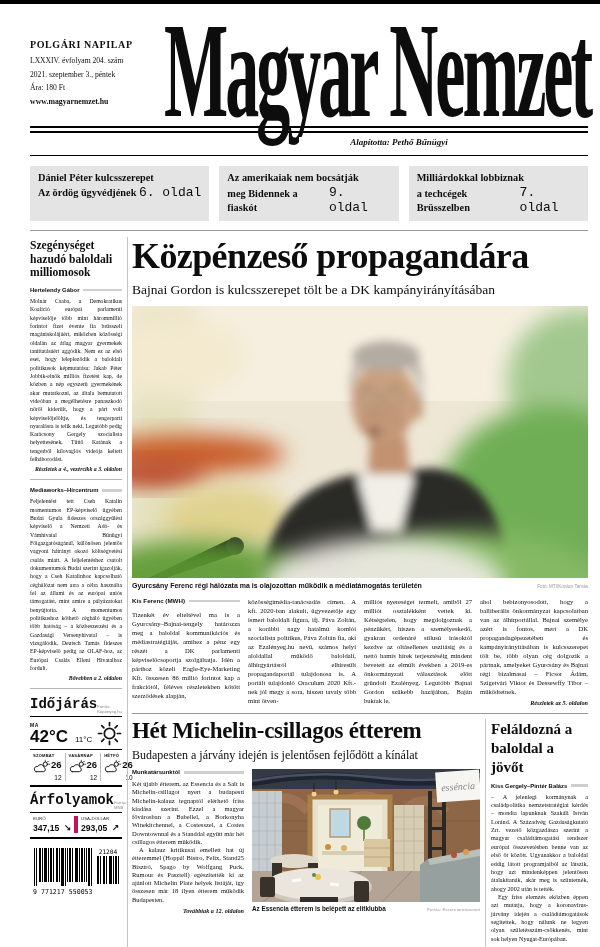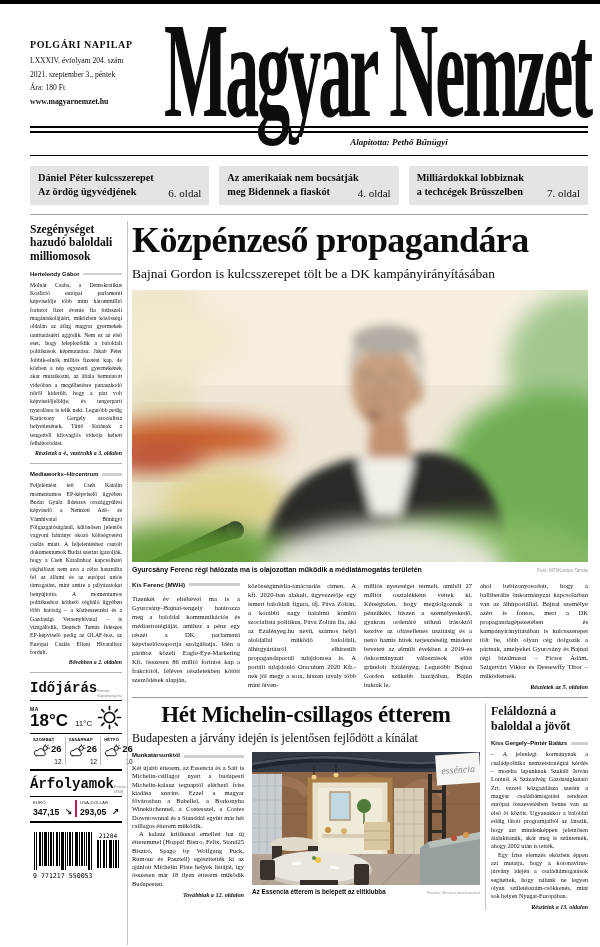--- a/index.html
+++ b/index.html
@@ -28,21 +28,21 @@
   .founder { position:absolute; top:133px; left:180px; right:0; text-align:center;
     font-size:9px; font-weight:bold; font-style:italic; background:#fff; width:200px; margin:0 auto; }
   .mh-bottomrule { position:absolute; left:0; right:0; bottom:0; border-top:1.5px solid #000; }
 
   
   .teasers { display:flex; gap:10px; margin-top:10px; }
   .teaser { flex:1; background:#e4e4e4; padding:5px 8px 6px; }
   .t1 { font-weight:bold; font-size:10.3px; line-height:1.35; display:block; }
   .t-row { display:flex; align-items:flex-end; }
   .t2 { font-weight:bold; font-size:10.3px; line-height:1.35; }
-  .t-page { margin-left:auto; font-size:11px; }
+  .t-page { margin-left:auto; font-size:13px;font-family:Liberation Mono, monospace; }
   .teaser-rule { border-top:1px solid #9a9a9a; margin-top:9px; }
 
   
   .content { display:flex; margin-top:6px; height:724px; overflow:hidden; }
   .rail { width:92px; flex:0 0 92px; }
   .vdiv { width:1px; background:#c4c4c4; margin:0 4px 0 5px; }
   .main { flex:1; min-width:0; }
 
   
   .rail-art { border-bottom:1px solid #b5b5b5; padding-bottom:7px; margin-bottom:7px; }
@@ -65,21 +65,21 @@
   .w-sun { margin-left:auto; }
   .w-days { display:flex; border-bottom:2px solid #000; padding:3px 0 4px; }
   .w-day { flex:1; padding:0 3px; }
   .w-day + .w-day { border-left:1px solid #bbb; }
   .w-dname { font-family:"Liberation Sans",sans-serif; font-weight:bold; font-size:4.1px; letter-spacing:.2px; margin-bottom:2px; }
   .w-drow { display:flex; align-items:flex-start; }
   .w-dhigh { font-family:"Liberation Sans",sans-serif; font-weight:bold; font-size:9.5px; line-height:1; margin-left:1px; }
   .w-dlow { font-family:"Liberation Sans",sans-serif; font-size:6.5px; text-align:right; margin-top:1px; }
   .rates-row { display:flex; padding:3px 0 4px; border-bottom:2px solid #000; }
   .rate { flex:1; padding:0 3px; }
-  .rate + .rate { border-left:2px solid #be185d; }
+  .rate + .rate { border-left:4px solid #be185d; }
   .r-label { font-family:"Liberation Sans",sans-serif; font-size:4.4px; color:#333; margin-bottom:2px; }
   .r-val-row { display:flex; align-items:center; }
   .r-val { font-family:"Liberation Sans",sans-serif; font-weight:bold; font-size:8.6px; }
   .r-arrow { margin-left:auto; font-family:"DejaVu Sans",sans-serif; font-weight:bold; font-size:9px; line-height:1; }
   .barcode { margin-top:7px; }
   .bc-ean { font-family:"DejaVu Sans Mono",monospace; }
 
   
   .lead-h { font-size:36px; line-height:1.02; font-weight:700; letter-spacing:-.6px; margin:1px 0 7px; }
   .lead-sub { font-size:13.5px; margin-bottom:8px; }
@@ -91,33 +91,33 @@
   .lcol { flex:1; min-width:0; font-size:6.6px; line-height:1.37; text-align:justify; }
   .lcol .byline { font-size:6.2px; margin-bottom:5px; }
   .lcol .more { font-size:6.2px; }
   .main-rule { border-top:1px solid #999; margin:6px 0 5px; }
 
   
   .bottom { display:flex; }
   .michelin { width:348px; flex:0 0 348px; }
   .vdiv2 { width:1px; background:#c4c4c4; margin:0 5px; }
   .family { flex:1; min-width:0; }
-  .m-h { font-size:23px; line-height:1.05; margin-bottom:4px; letter-spacing:-.3px;text-align:center; }
+  .m-h { font-size:23px; line-height:1.05; margin-bottom:4px; letter-spacing:-.3px; }
   .m-sub { font-size:12px; margin-bottom:6px; }
   .m-row { display:flex; gap:8px; }
   .m-text { width:112px; flex:0 0 112px; font-size:6.5px; line-height:1.27; text-align:justify; }
   .m-text .byline { font-size:6px; margin-bottom:4px; }
   .m-text .more { font-size:6.2px; }
   .indent { text-indent:7px; }
   .m-right { flex:1; min-width:0; }
   .m-photo { height:133px; background:#8d6547; overflow:hidden; }
   .m-caprow { display:flex; align-items:baseline; margin-top:3px; }
   .m-cap { font-family:"Liberation Sans",sans-serif; font-weight:bold; font-size:6.3px; }
   .m-credit { margin-left:auto; font-family:"Liberation Sans",sans-serif; font-size:4.4px; color:#9a9a9a; }
-  .f-h { font-size:12px; line-height:1.25; font-weight:600; margin:1px 0 6px; }
+  .f-h { font-size:15px; line-height:1.25; font-weight:600; margin:1px 0 6px; }
   .f-body { font-size:6.15px; line-height:1.36; text-align:justify; }
   .family .byline { font-size:5.9px; margin-bottom:4px; }
   .family .more { font-size:6px; }
   svg { display:block; }
 </style>
 </head>
 <body>
 
 <div class="page">
   <div class="topbar"></div>
@@ -141,21 +141,21 @@
       <span class="t1">Dániel Péter kulcsszerepet</span>
       <span class="t-row">
         <span class="t2">Az ördög ügyvédjének</span>
         <span class="t-page">6. oldal</span>
       </span>
     </div>
     <div class="teaser">
       <span class="t1">Az amerikaiak nem bocsátják</span>
       <span class="t-row">
         <span class="t2">meg Bidennek a fiaskót</span>
-        <span class="t-page">4. oldal</span>
+        <span class="t-page">9. oldal</span>
       </span>
     </div>
     <div class="teaser">
       <span class="t1">Milliárdokkal lobbiznak</span>
       <span class="t-row">
         <span class="t2">a techcégek Brüsszelben</span>
         <span class="t-page">7. oldal</span>
       </span>
     </div>
   </div>
@@ -179,21 +179,21 @@
 
       <section>
         <div class="w-head">
           <span class="w-title">Időjárás</span>
           <span class="w-src">Forrás: Köpönyeg.hu</span>
         </div>
         <div class="w-today">
           <div>
             <div class="w-ma">MA</div>
             <div class="w-temps">
-              <span class="w-high">18°C</span>
+              <span class="w-high">42°C</span>
               <span class="w-low">11°C</span>
             </div>
           </div>
           <span class="w-sun">
             <svg width="25" height="25" viewBox="0 0 25 25" fill="none" stroke="#111" stroke-width="1.7" stroke-linecap="round">
               <circle cx="12.5" cy="12.5" r="5.2"></circle>
               <line x1="12.5" y1="1.5" x2="12.5" y2="4.6"></line>
                 <line x1="12.5" y1="20.4" x2="12.5" y2="23.5"></line>
               <line x1="1.5" y1="12.5" x2="4.6" y2="12.5"></line>
                 <line x1="20.4" y1="12.5" x2="23.5" y2="12.5"></line>

